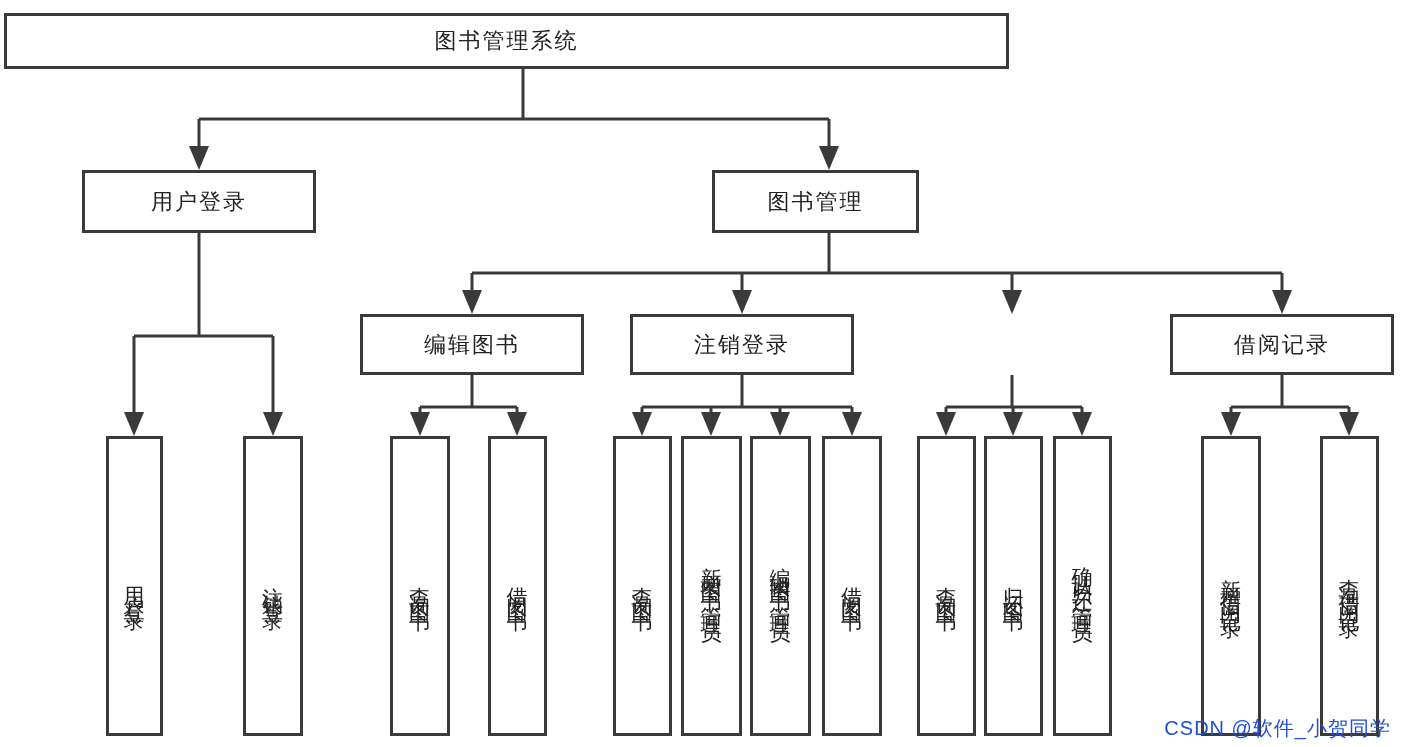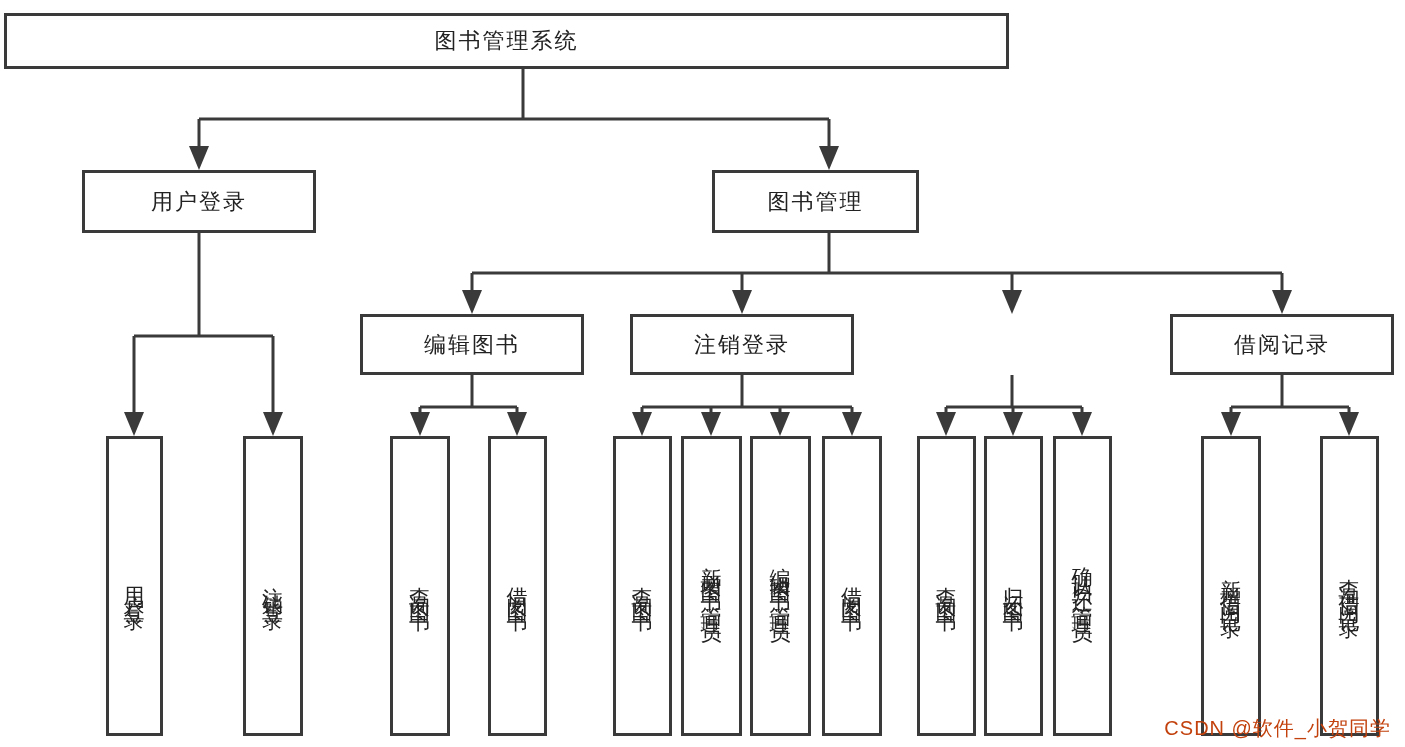--- a/index.html
+++ b/index.html
@@ -27,21 +27,21 @@
   .leaf .vtxt{
     writing-mode:vertical-rl;
     text-orientation:mixed;
     letter-spacing:8px;
     line-height:1;
   }
   .watermark{
     position:absolute;
     right:14px;bottom:5px;
     font-size:20px;
-    color:#c2410c;
+    color:#1d4ed8;
     letter-spacing:1px;
     z-index:5;
     white-space:nowrap;
   }
 </style>
 </head>
 <body>
 
 <div class="canvas">
 

